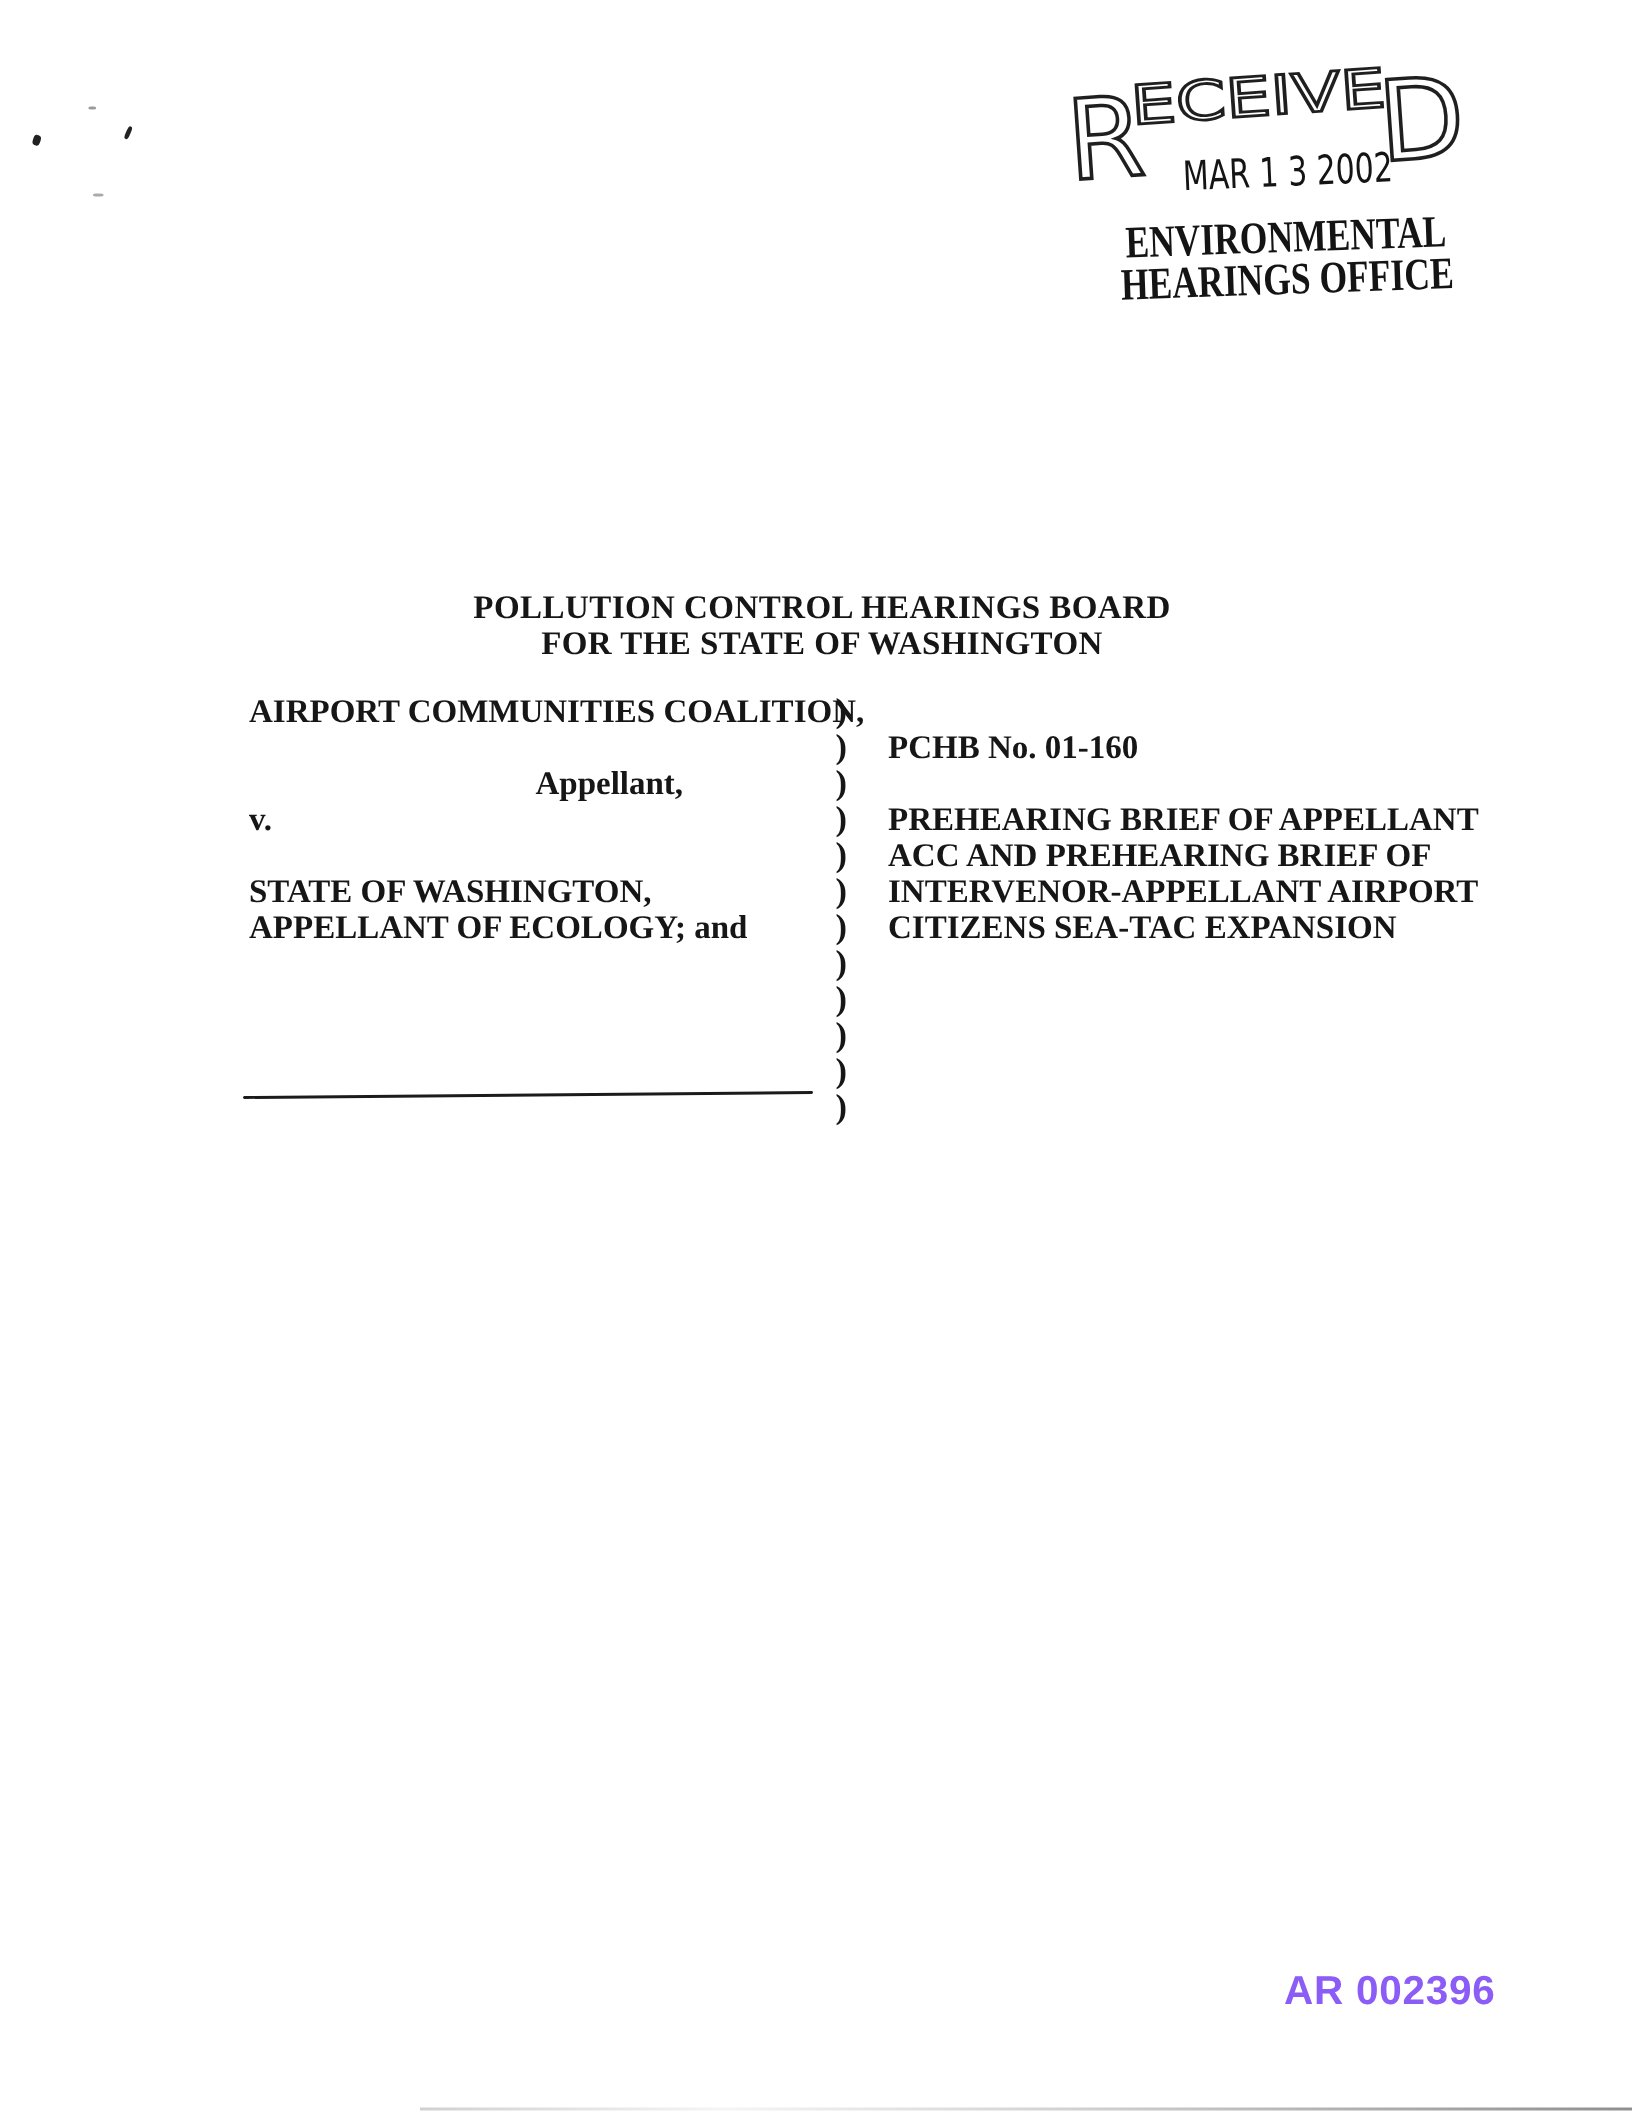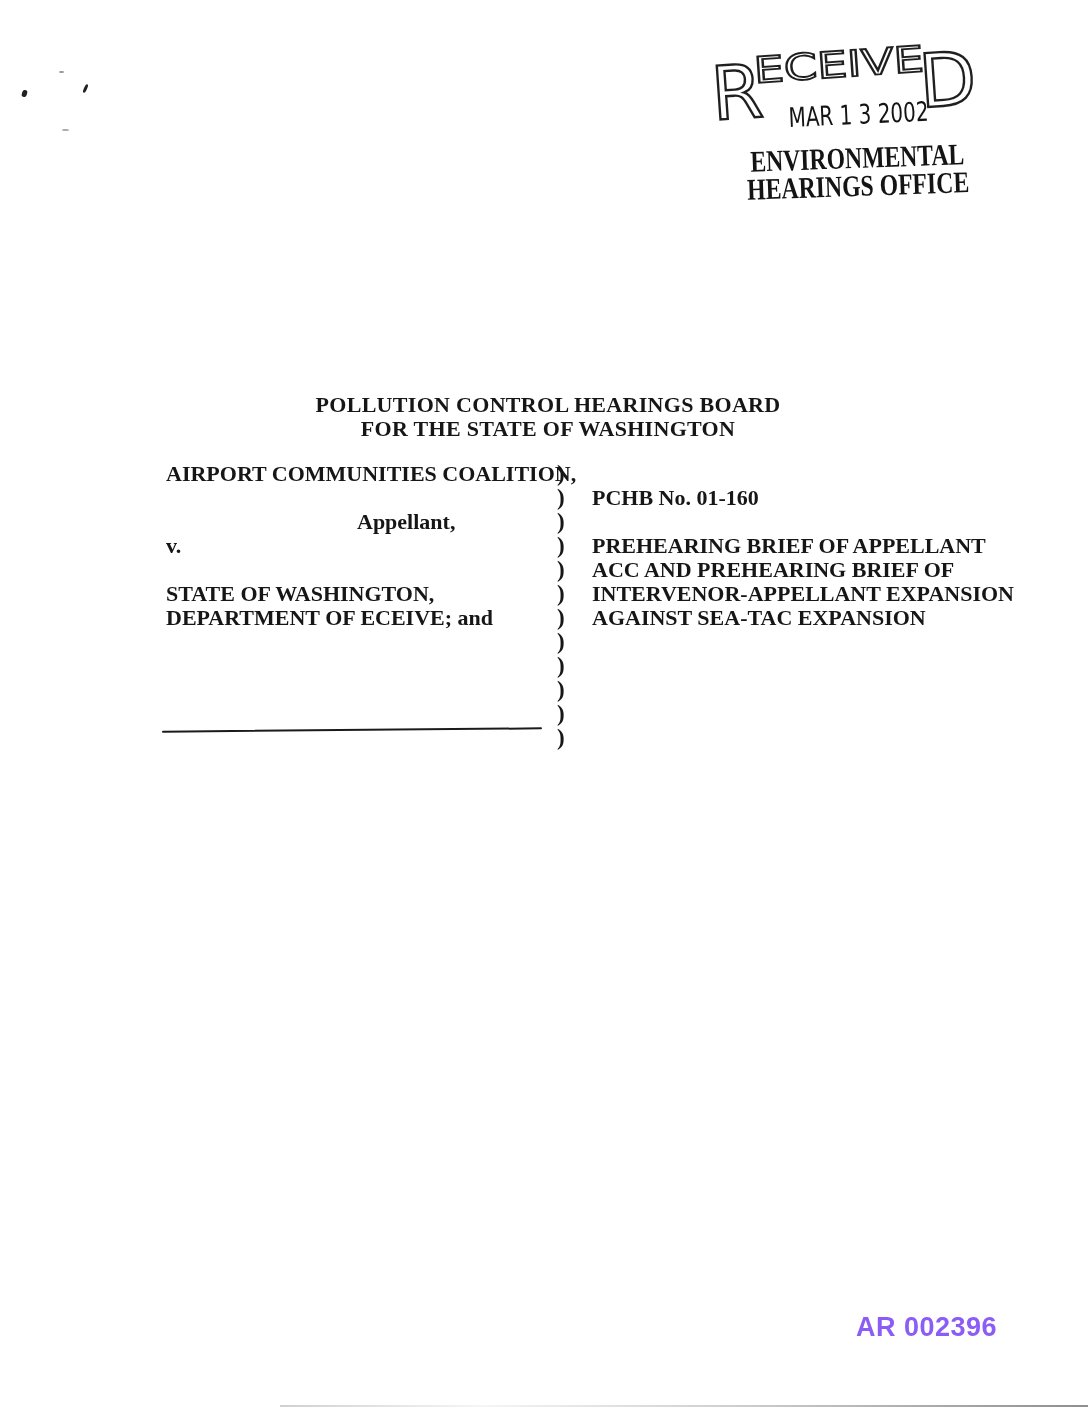--- a/index.html
+++ b/index.html
@@ -92,21 +92,21 @@
   </div>
 
   <div class="caption">
     <div class="cap-col cap-col-left">
         <div class="cap-line">AIRPORT COMMUNITIES COALITION,</div>
         <div class="cap-line"></div>
         <div class="cap-line indent">Appellant,</div>
         <div class="cap-line">v.</div>
         <div class="cap-line"></div>
         <div class="cap-line">STATE OF WASHINGTON,</div>
-        <div class="cap-line">DEPARTMENT OF ECEIVE; and</div>
+        <div class="cap-line">APPELLANT OF ECOLOGY; and</div>
         <div class="cap-line"></div>
         <div class="cap-line"></div>
         <div class="cap-line"></div>
       </div>
     <div class="cap-col cap-col-paren">
         <div class="cap-line paren">)</div>
         <div class="cap-line paren">)</div>
         <div class="cap-line paren">)</div>
         <div class="cap-line paren">)</div>
         <div class="cap-line paren">)</div>
@@ -117,22 +117,22 @@
         <div class="cap-line paren">)</div>
         <div class="cap-line paren">)</div>
         <div class="cap-line paren">)</div>
       </div>
     <div class="cap-col cap-col-right">
         <div class="cap-line"></div>
         <div class="cap-line">PCHB No. 01-160</div>
         <div class="cap-line"></div>
         <div class="cap-line">PREHEARING BRIEF OF APPELLANT</div>
         <div class="cap-line">ACC AND PREHEARING BRIEF OF</div>
-        <div class="cap-line">INTERVENOR-APPELLANT EXPANSION</div>
-        <div class="cap-line">AGAINST SEA-TAC EXPANSION</div>
+        <div class="cap-line">INTERVENOR-APPELLANT AIRPORT</div>
+        <div class="cap-line">CITIZENS SEA-TAC EXPANSION</div>
         <div class="cap-line"></div>
         <div class="cap-line"></div>
         <div class="cap-line"></div>
         <div class="cap-line"></div>
         <div class="cap-line"></div>
       </div>
   </div>
 
   <div class="underline"></div>
 

